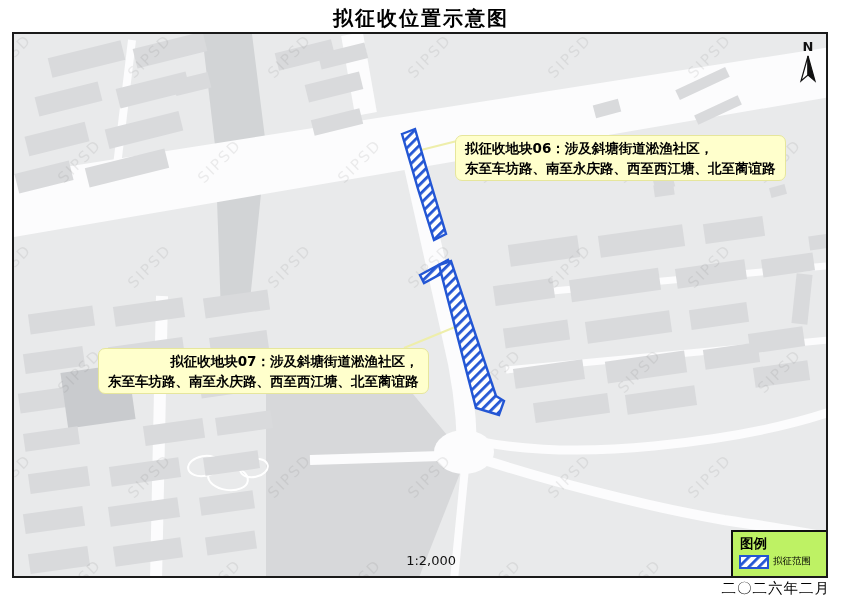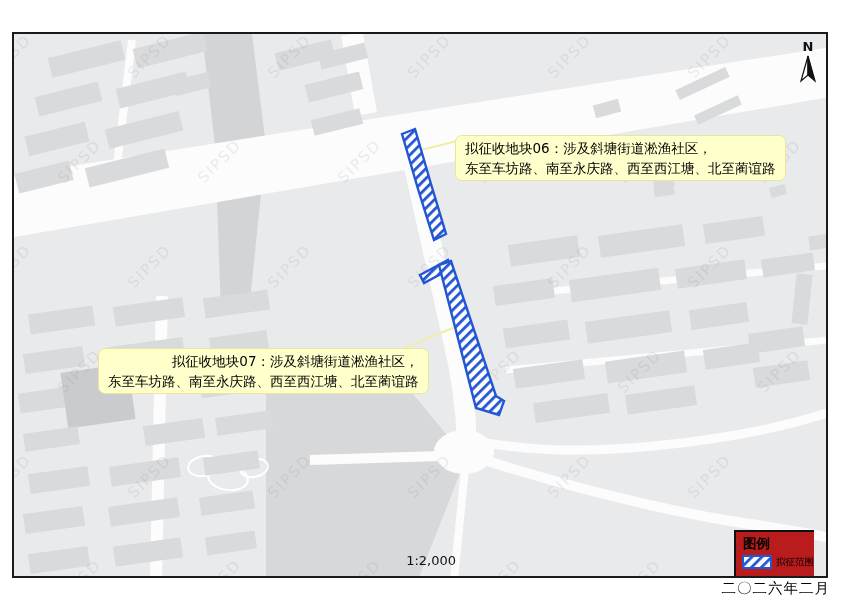--- a/index.html
+++ b/index.html
@@ -8,41 +8,42 @@
   .title{position:absolute;left:0;top:5px;width:842px;text-align:center;
          font-size:20px;font-weight:bold;color:#000;letter-spacing:2px;}
   .map{position:absolute;left:12px;top:32px;width:816px;height:546px;
        box-sizing:border-box;border:2px solid #1a1a1a;background:#e9eaeb;overflow:hidden;}
   .map svg.base{position:absolute;left:0;top:0;}
   .b{fill:#d9dadc;}
   .bd{fill:#c9cbce;}
   .lane{stroke:#fcfcfd;fill:none;}
   #wm-layer text{font-size:15px;fill:#6f6f6f;opacity:0.12;letter-spacing:2px;}
   .anno{position:absolute;background:#ffffcc;border:1px solid #e6e69c;border-radius:7px;
-        padding:2px 9px;font-size:13.5px;font-weight:normal;line-height:20px;color:#000;
+        padding:2px 9px;font-size:13.5px;font-weight:bold;line-height:20px;color:#000;
         white-space:nowrap;z-index:4;}
   .anno06{left:441px;top:101px;}
   .anno07{left:84px;top:314px;text-align:right;}
   .north{position:absolute;left:781px;top:6px;width:26px;text-align:center;z-index:5;}
   .north .n{font-size:13px;font-weight:bold;color:#111;line-height:14px;}
   .scalebar{position:absolute;left:352px;top:519px;width:90px;text-align:right;
             font-size:13px;color:#111;z-index:5;}
-  .legend{position:absolute;right:12px;bottom:0;width:80px;height:46px;background:#b91c1c;
+  .legend{position:absolute;right:0;bottom:0;width:95px;height:46px;background:#bef264;
           border-top:2px solid #111;border-left:2px solid #111;box-sizing:border-box;z-index:6;}
   .legend-title{font-size:13.5px;font-weight:bold;color:#000;margin:3px 0 2px 7px;}
-  .legend-item{display:flex;align-items:center;margin-left:6px;}
+  .legend-item{display:flex;margin-left:6px;}
   .legend-item span{font-size:9.5px;color:#000;margin-left:4px;}
   .date{position:absolute;right:12px;top:579px;font-size:14.5px;color:#000;
         font-family:"Liberation Serif","DejaVu Serif",serif;letter-spacing:1px;z-index:2;}
 </style>
 </head>
 <body>
 
 <div id="stage">
 
+  <div class="title">拟征收位置示意图</div>
 
   <div class="map">
 
     <svg class="base" width="812" height="542" viewBox="0 0 812 542">
       <defs>
         <pattern id="hatch" width="7" height="7" patternUnits="userSpaceOnUse" patternTransform="rotate(-45)">
           <rect width="7" height="7" fill="#ffffff"></rect>
           <rect width="7" height="2.8" fill="#2356d4"></rect>
         </pattern>
       </defs>

